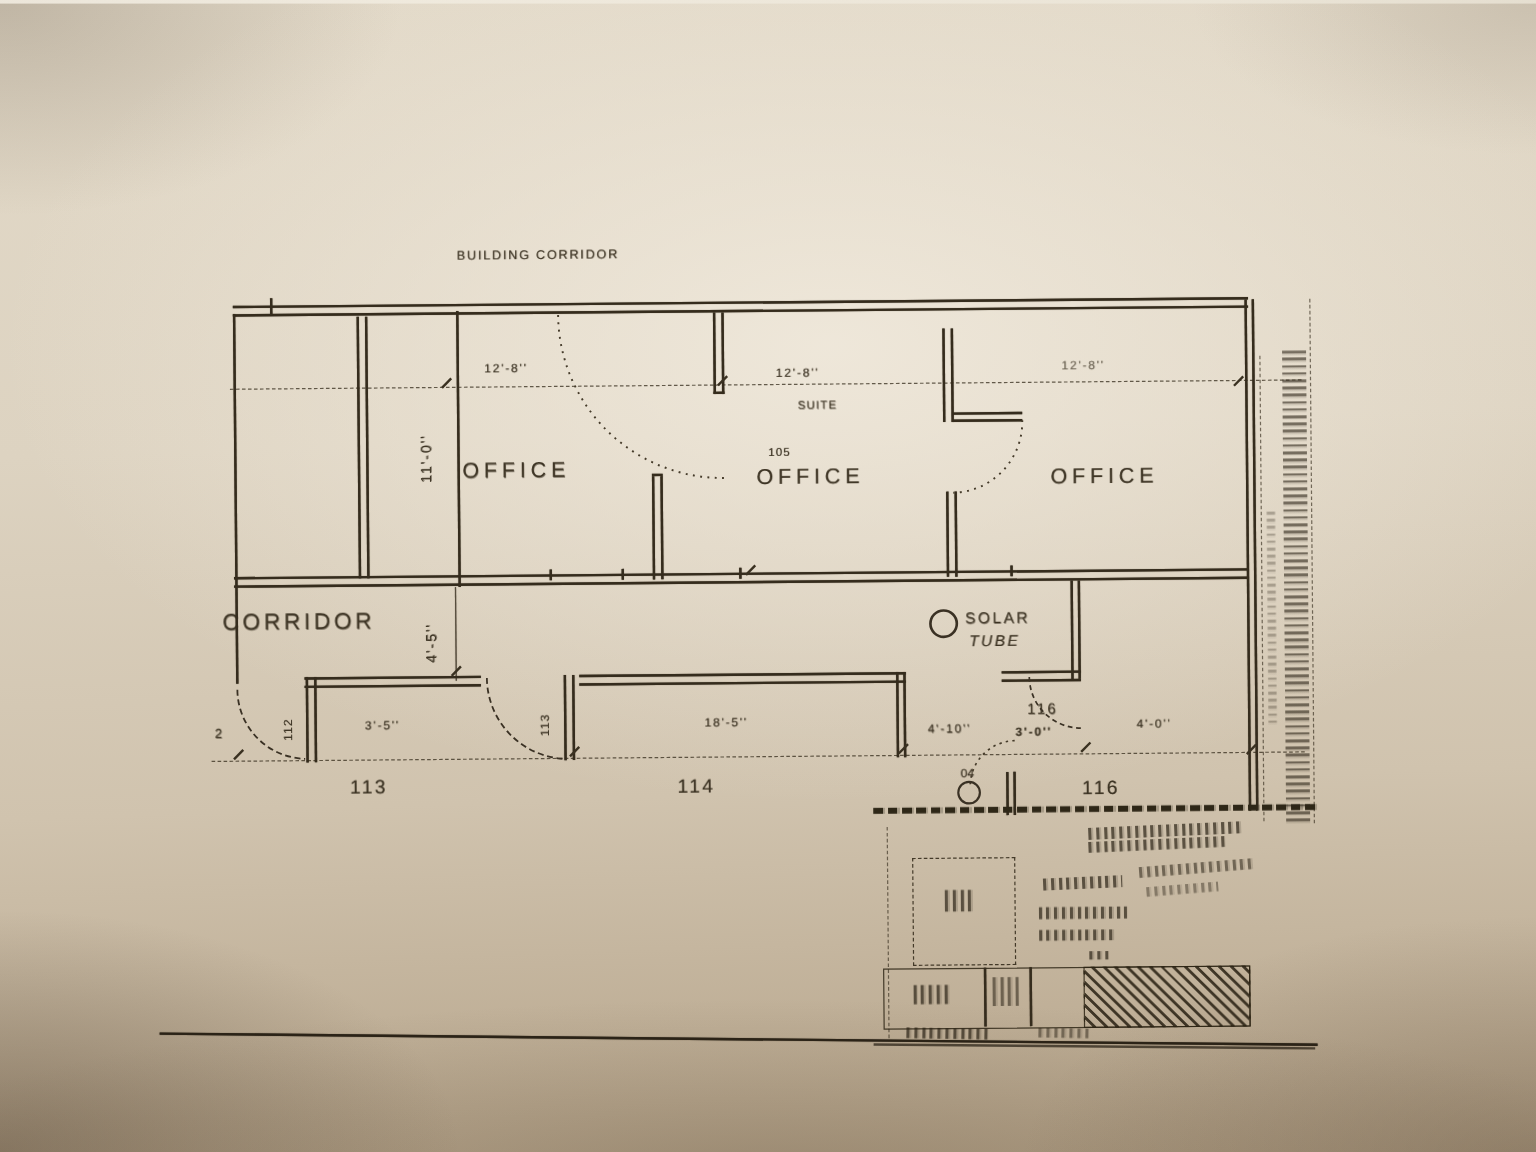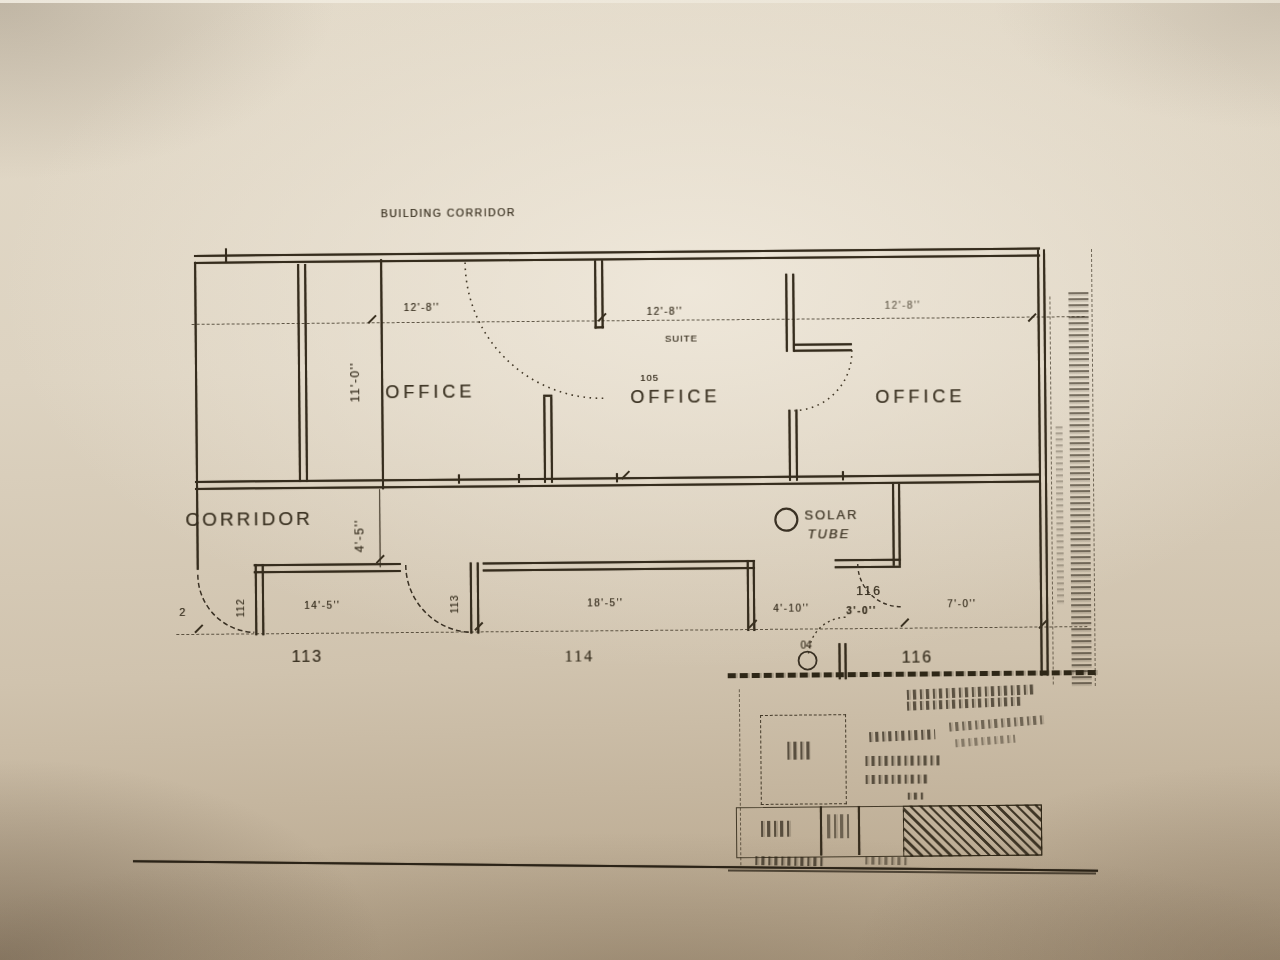--- a/index.html
+++ b/index.html
@@ -57,32 +57,32 @@
 
   <div class="txt dim vert" style="left:349px;top:400px;font-size:12px;">11'-0''</div>
 
   <div class="txt" style="left:185px;top:505px;font-size:19px;letter-spacing:3px;">CORRIDOR</div>
   <div class="txt dim vert" style="left:352px;top:550px;font-size:12px;">4'-5''</div>
 
   <div class="txt" style="left:804px;top:509px;font-size:13px;">SOLAR</div>
   <div class="txt" style="left:807px;top:528px;font-size:13px;font-style:italic;">TUBE</div>
 
   <div class="txt vert" style="left:234px;top:614px;font-size:10px;letter-spacing:1px;">112</div>
-  <div class="txt dim" style="left:303px;top:597px;">14'-5''</div>
+  <div class="txt dim" style="left:303px;top:597px;">3'-5''</div>
   <div class="txt vert" style="left:448px;top:612px;font-size:10px;letter-spacing:1px;">113</div>
   <div class="txt dim" style="left:586px;top:597px;">18'-5''</div>
 
   <div class="txt" style="left:855px;top:586px;font-size:12.5px;">116</div>
   <div class="txt dim" style="left:772px;top:604px;">4'-10''</div>
   <div class="txt dim" style="left:845px;top:607px;font-weight:bold;">3'-0''</div>
-  <div class="txt dim" style="left:946px;top:601px;">7'-0''</div>
+  <div class="txt dim" style="left:946px;top:601px;">4'-0''</div>
   <div class="txt" style="left:799px;top:641px;font-size:10px;letter-spacing:0;">04</div>
 
   <div class="txt rm" style="left:290px;top:645px;">113</div>
-  <div class="txt rm" style="left:563px;top:647px;font-family:Liberation Serif, serif;">114</div>
+  <div class="txt rm" style="left:563px;top:647px;">114</div>
   <div class="txt rm" style="left:900px;top:651px;">116</div>
   <div class="txt" style="left:178px;top:602px;font-size:11px;">2</div>
 
   <div class="w" style="left:196px;top:251px;width:846px;height:2px;"></div>
   <div class="w" style="left:196px;top:258px;width:846px;height:2.2px;"></div>
   <div class="w" style="left:227px;top:245px;width:2px;height:14px;"></div>
 
   <div class="w" style="left:195px;top:477px;width:845px;height:2px;"></div>
   <div class="w" style="left:195px;top:484px;width:845px;height:2.2px;"></div>
   <div class="w" style="left:458px;top:473px;width:2px;height:9px;"></div>

